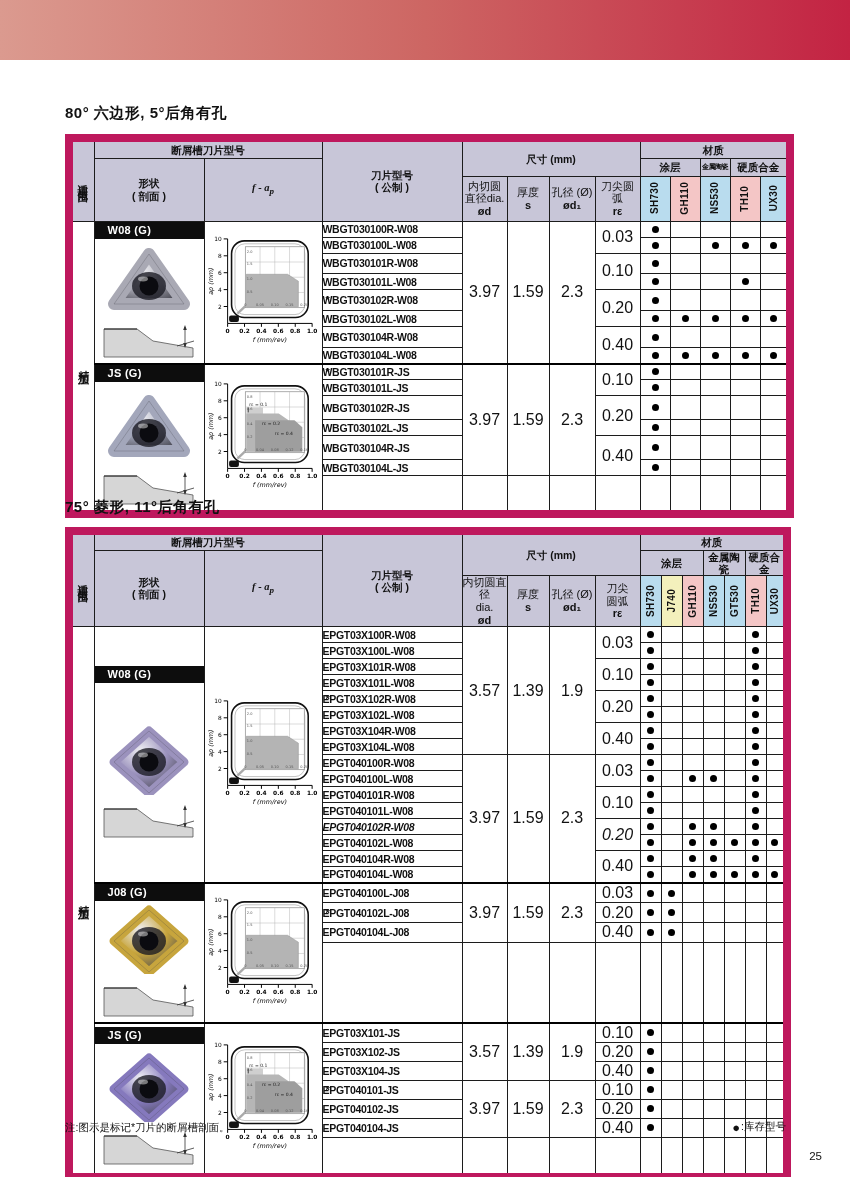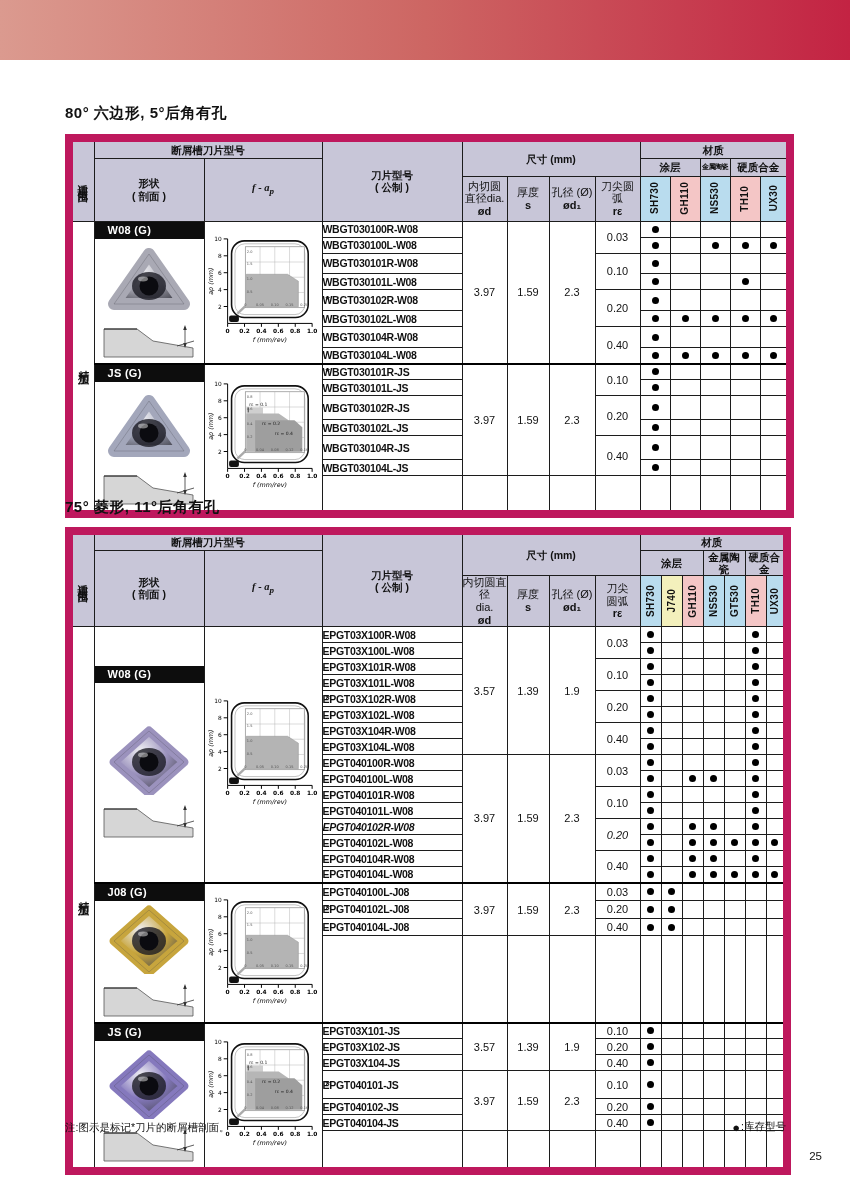--- a/index.html
+++ b/index.html
@@ -20,21 +20,21 @@
   .vrot{writing-mode:vertical-rl;transform:rotate(180deg);margin:0 auto;font-weight:bold;font-size:10px;letter-spacing:0.3px;}
   .mat-group{font-size:9.5px;font-weight:bold;}
   .mat-group.tight{font-size:7px;letter-spacing:-0.5px;}
   .dim-head div{font-size:11px;font-weight:normal;}
   .dim-head .dim-sym{font-size:11px;font-weight:bold;}
   .fap-head{font-size:14px;font-style:italic;font-weight:bold;font-family:"Liberation Serif",serif;}
   .fap-head sub{font-size:9px;}
   .model-cell{font-size:10.5px;font-weight:bold;text-align:left;padding-left:13px;position:relative;
               letter-spacing:-0.3px;white-space:nowrap;background:#fff;}
   .star{position:absolute;left:3px;top:50%;transform:translateY(-52%);font-weight:bold;font-size:11px;}
-  .num{font-size:11px;text-align:center;background:#fff;}
+  .num{font-size:16px;text-align:center;background:#fff;}
   .dot-cell{background:#fff;}
   .dot{width:7px;height:7px;border-radius:50%;background:#000;margin:0 auto;}
   .shape-cell{vertical-align:top;background:#fff;}
   .chart-cell{background:#fff;text-align:center;vertical-align:middle;margin-left:21px;}
   .bar{height:17px;background:#0d0d0d;color:#fff;font-weight:bold;font-size:11px;line-height:17px;
        text-align:left;padding-left:13px;letter-spacing:0.3px;}
   .photo{text-align:center;}
   .cross{text-align:center;}
   .footnote{position:absolute;left:65px;top:1121px;font-size:10.5px;}
   .stock{position:absolute;right:64px;top:1120px;font-size:10.5px;display:flex;align-items:center;gap:1px;}

